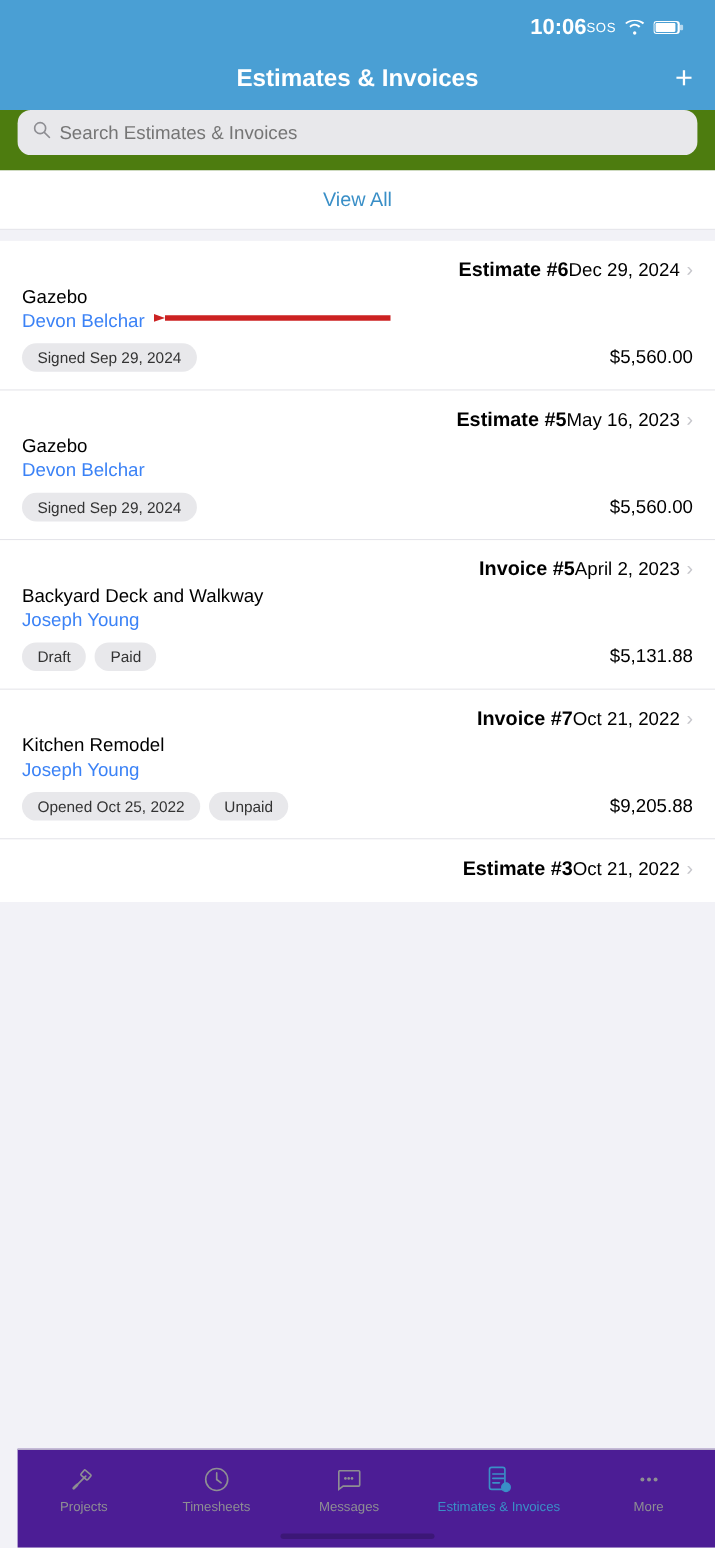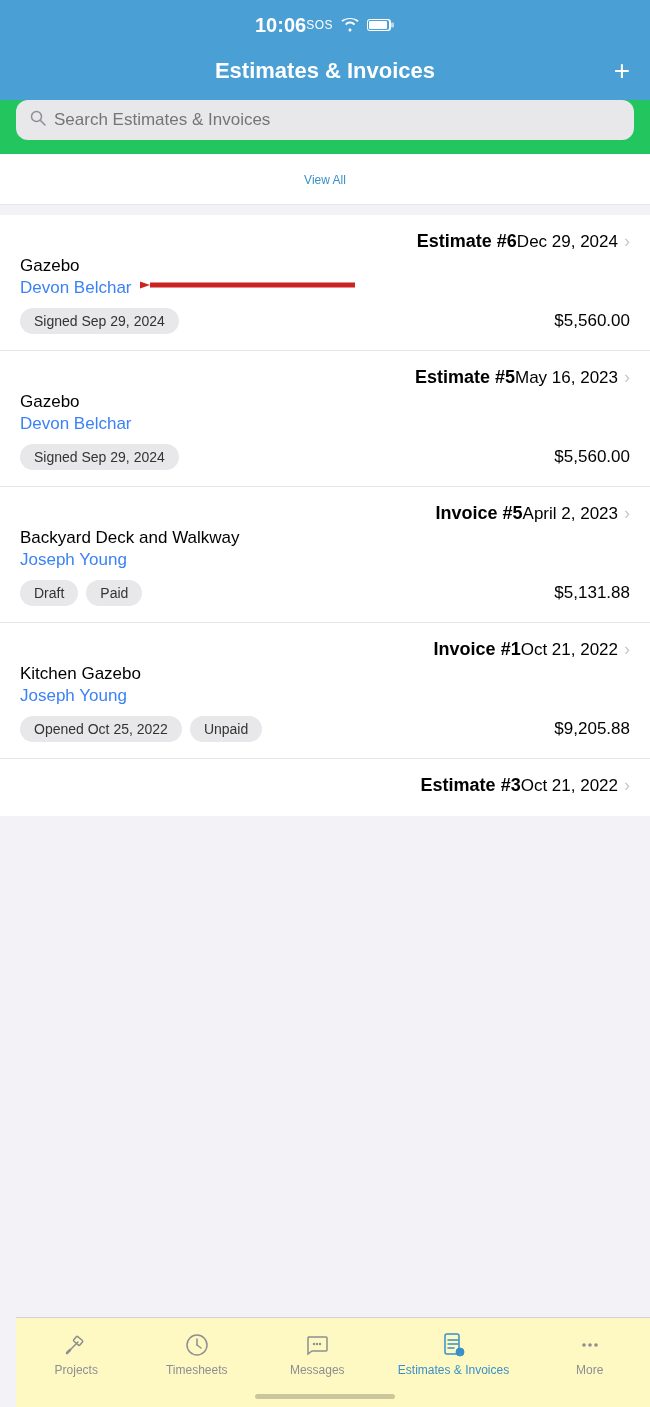--- a/index.html
+++ b/index.html
@@ -11,21 +11,21 @@
       overflow: hidden;
       position: relative;
     }
 
     
     .status-bar {
       background: #4a9fd4;
       height: 50px;
       display: flex;
       align-items: center;
-      justify-content: center;
+      justify-content: flex-end;
       padding: 0 28px;
     }
     .status-time {
       color: white;
       font-size: 20px;
       font-weight: 600;
     }
     .status-icons {
       display: flex;
       align-items: center;
@@ -60,21 +60,21 @@
       right: 20px;
       color: white;
       font-size: 28px;
       font-weight: 300;
       cursor: pointer;
       line-height: 1;
     }
 
     
     .search-container {
-      background: #22c55e;
+      background: #4d7c0f;
       padding: 0 16px 14px 16px;
     }
     .search-bar {
       background: #e8e8eb;
       border-radius: 12px;
       display: flex;
       align-items: center;
       padding: 10px 14px;
       gap: 8px;
     }
@@ -93,21 +93,21 @@
 
     
     .view-all-section {
       background: white;
       padding: 16px 0;
       text-align: center;
       border-bottom: 1px solid #e5e5ea;
     }
     .view-all-btn {
       color: #3a8fc7;
-      font-size: 12px;
+      font-size: 18px;
       font-weight: 400;
       cursor: pointer;
     }
 
     
     .list-container {
       background: white;
       margin-top: 10px;
     }
 
@@ -185,21 +185,21 @@
       width: 200px;
       height: 30px;
     }
 
     
     .bottom-nav {
       position: absolute;
       bottom: 0;
       left: 16px;
       right: 0;
-      background: #fef9c3;
+      background: #4c1d95;
       border-top: 1px solid #d1d1d6;
       display: flex;
       justify-content: space-around;
       align-items: center;
       padding: 10px 0 28px 0;
       height: 90px;
     }
     .nav-item {
       display: flex;
       flex-direction: column;
@@ -348,27 +348,27 @@
       <div class="badges">
         <span class="badge">Draft</span>
         <span class="badge">Paid</span>
       </div>
       <span class="item-amount">$5,131.88</span>
     </div>
   </div>
 
   <div class="list-item">
     <div class="item-header-row">
-      <span class="item-title">Invoice #1</span>
+      <span class="item-title">Invoice #7</span>
       <div class="item-date-chevron">
         <span class="item-date">Oct 21, 2022</span>
         <span class="chevron">›</span>
       </div>
     </div>
-    <div class="item-description">Kitchen Gazebo</div>
+    <div class="item-description">Kitchen Remodel</div>
     <div class="item-client">Joseph Young</div>
     <div class="item-footer-row">
       <div class="badges">
         <span class="badge">Opened Oct 25, 2022</span>
         <span class="badge">Unpaid</span>
       </div>
       <span class="item-amount">$9,205.88</span>
     </div>
   </div>
 

